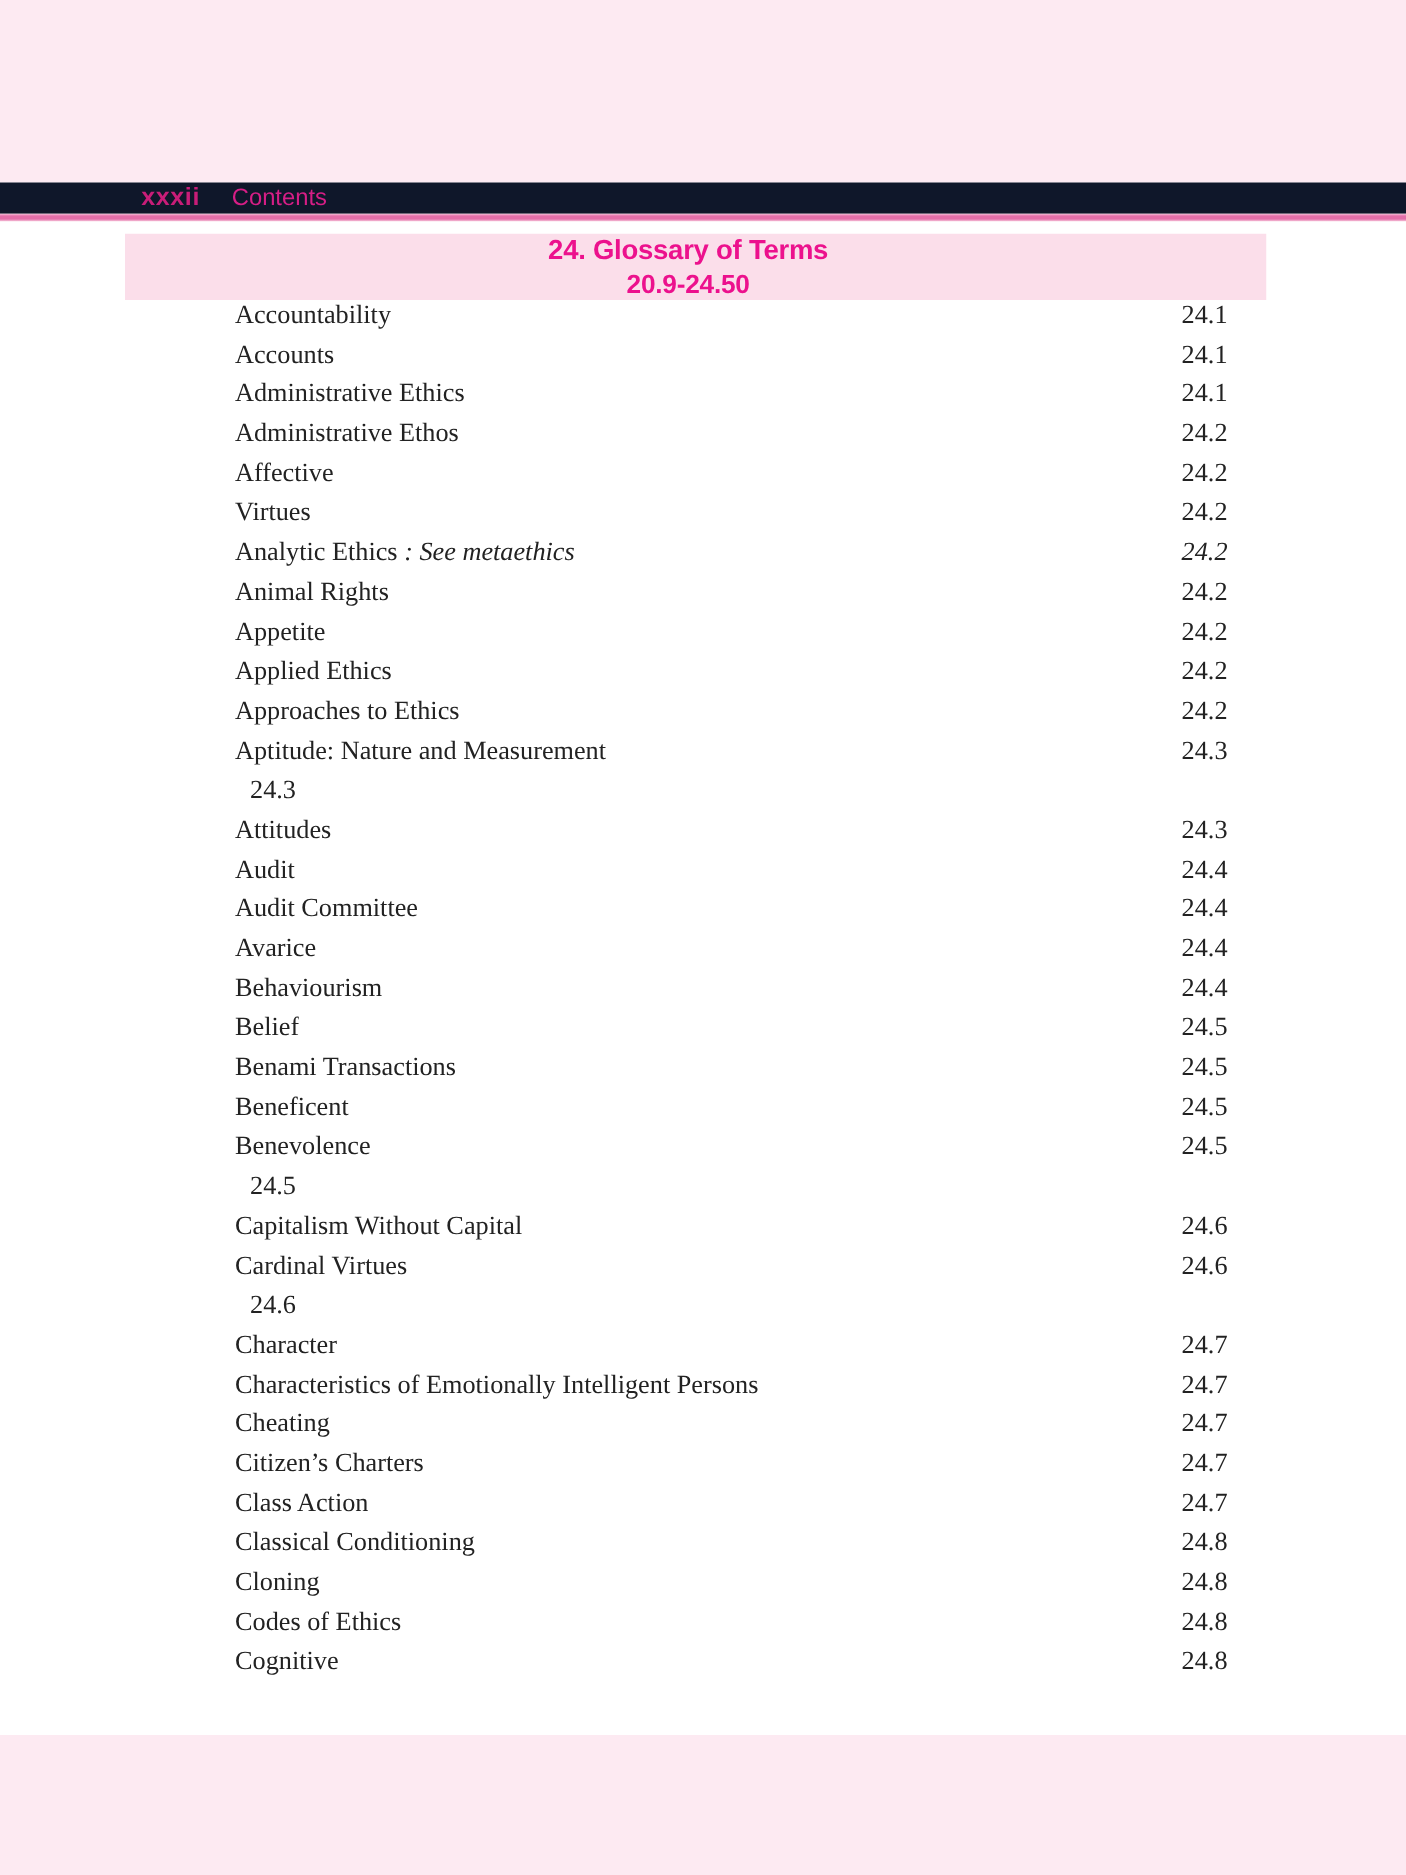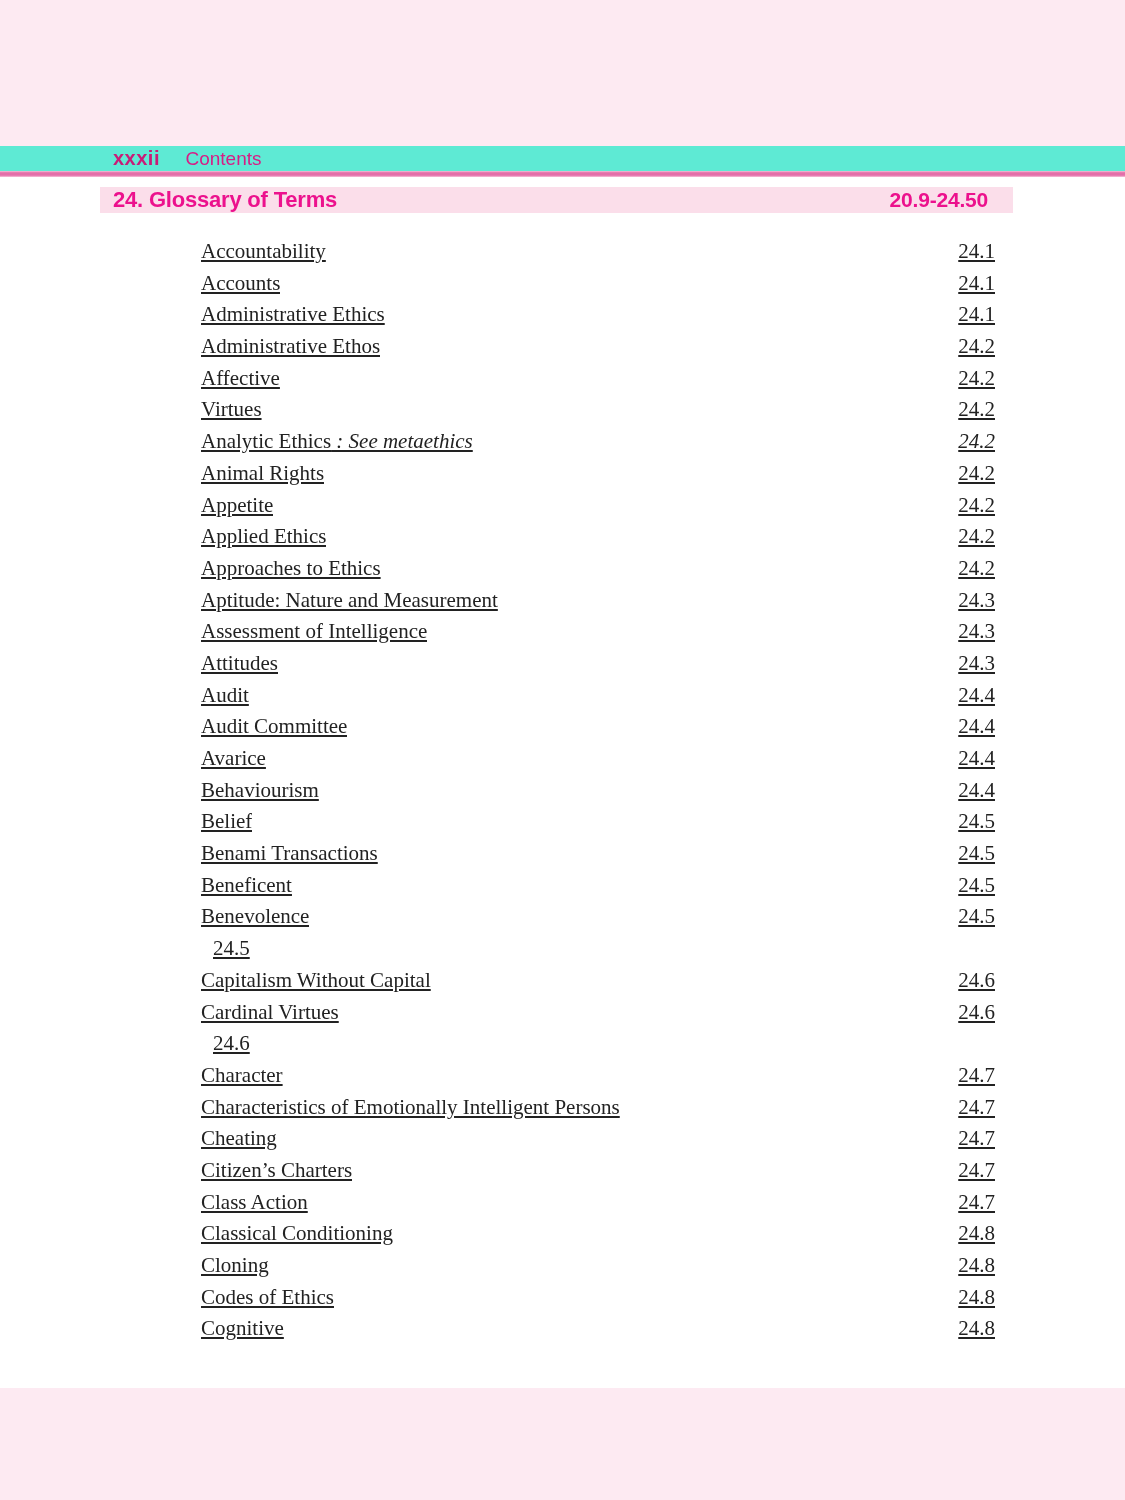--- a/index.html
+++ b/index.html
@@ -18,58 +18,58 @@
     position:relative;
     background:#ffffff;
     font-family:"Liberation Sans", sans-serif;
     overflow:hidden;
   }
   .band{position:absolute;left:0;width:1125px;background:var(--band-pink);}
   .band-top{top:0;height:146px;}
   .band-bottom{top:1388px;height:112px;}
   .running-header{
     position:absolute;top:146px;left:0;width:1125px;height:25px;
-    line-height:25px;padding-left:113px;background:#5eead4;
+    line-height:25px;padding-left:113px;background:#0f172a;
     white-space:nowrap;
   }
   .folio{
     font-size:20px;font-weight:bold;color:var(--folio-magenta);
     letter-spacing:0.5px;
   }
   .running-title{
     font-size:19px;color:var(--running-title-magenta);
     margin-left:21px;
   }
   .header-rule{
     position:absolute;top:171px;left:0;width:1125px;height:6px;
     background:linear-gradient(to bottom,
       var(--rule-pink-light) 0%,
       var(--rule-pink) 30%,
       var(--rule-pink) 70%,
       var(--rule-pink-light) 100%);
   }
   .chapter-band{
-    position:absolute;top:187px;left:100px;width:913px;height:26px;
+    position:absolute;top:187px;left:100px;width:913px;height:53px;
     background:var(--section-band-pink);
     display:flex;align-items:center;justify-content:space-between;
     padding:0 25px 0 13px;
+    flex-direction:column;
   }
   .chapter-title{
     font-size:22px;font-weight:bold;color:var(--accent-magenta);
     letter-spacing:-0.2px;
   }
   .chapter-pages{
     font-size:21px;font-weight:bold;color:var(--accent-magenta);
     letter-spacing:-0.2px;
   }
   .toc-list{
-    position:absolute;top:236px;left:201px;width:794px;
+    position:absolute;top:236px;left:188px;width:794px;
     font-family:"Liberation Serif", serif;
     color:var(--text-dark);
-    text-decoration:underline;
   }
   .toc-row{
     height:31.7px;line-height:31.7px;
     display:flex;justify-content:space-between;align-items:baseline;
     font-size:21px;white-space:nowrap;
   }
   .toc-row .term{overflow:hidden;}
   .toc-row .cross-ref{font-style:italic;}
   .toc-row .pagenum{margin-left:12px;}
   .toc-row.italic-row .pagenum{font-style:italic;}
@@ -134,21 +134,20 @@
   </div>
     <div class="toc-row">
     <span class="term"><span>Approaches to Ethics</span></span>
     <span class="pagenum">24.2</span>
   </div>
     <div class="toc-row">
     <span class="term"><span>Aptitude: Nature and Measurement</span></span>
     <span class="pagenum">24.3</span>
   </div>
     <div class="toc-row">
-    <span class="term"><span>Assessment of Intelligence</span></span>
     <span class="pagenum">24.3</span>
   </div>
     <div class="toc-row">
     <span class="term"><span>Attitudes</span></span>
     <span class="pagenum">24.3</span>
   </div>
     <div class="toc-row">
     <span class="term"><span>Audit</span></span>
     <span class="pagenum">24.4</span>
   </div>

